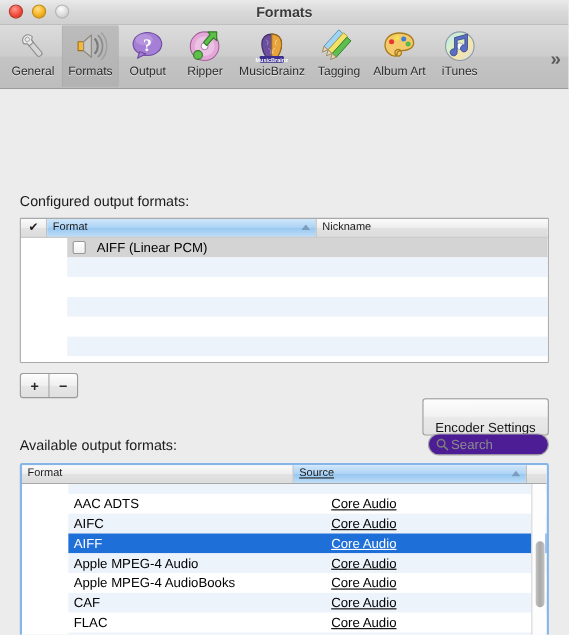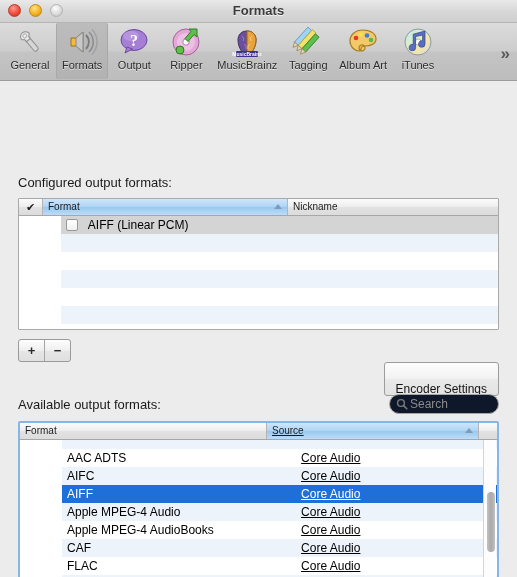--- a/index.html
+++ b/index.html
@@ -313,21 +313,21 @@
   }
 
   .search-field {
     position: absolute;
     right: 18px;
     top: 313px;
     width: 110px;
     height: 20px;
     border: 1px solid #a5a5a5;
     border-radius: 10px;
-    background: #0f172a;
+    background: #4c1d95;
     box-sizing: border-box;
     display: flex;
     align-items: center;
     padding-left: 6px;
   }
   .search-placeholder {
     font-size: 12px;
     color: #8c8c8c;
     margin-left: 2px;
   }

